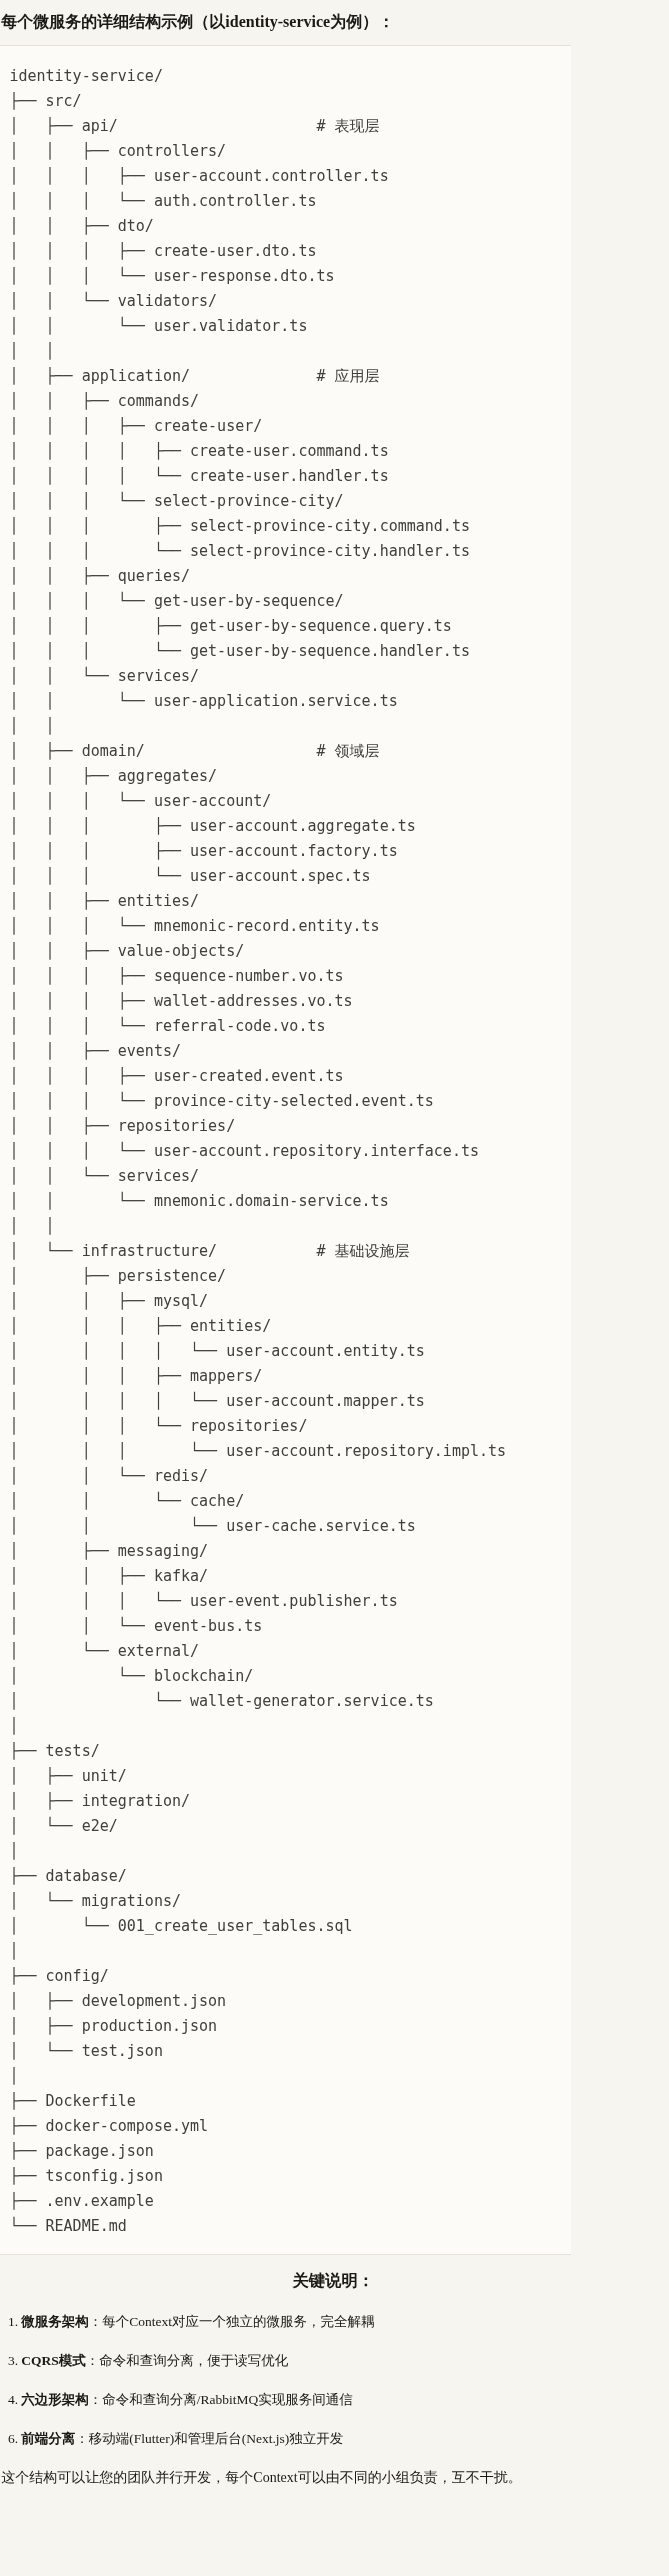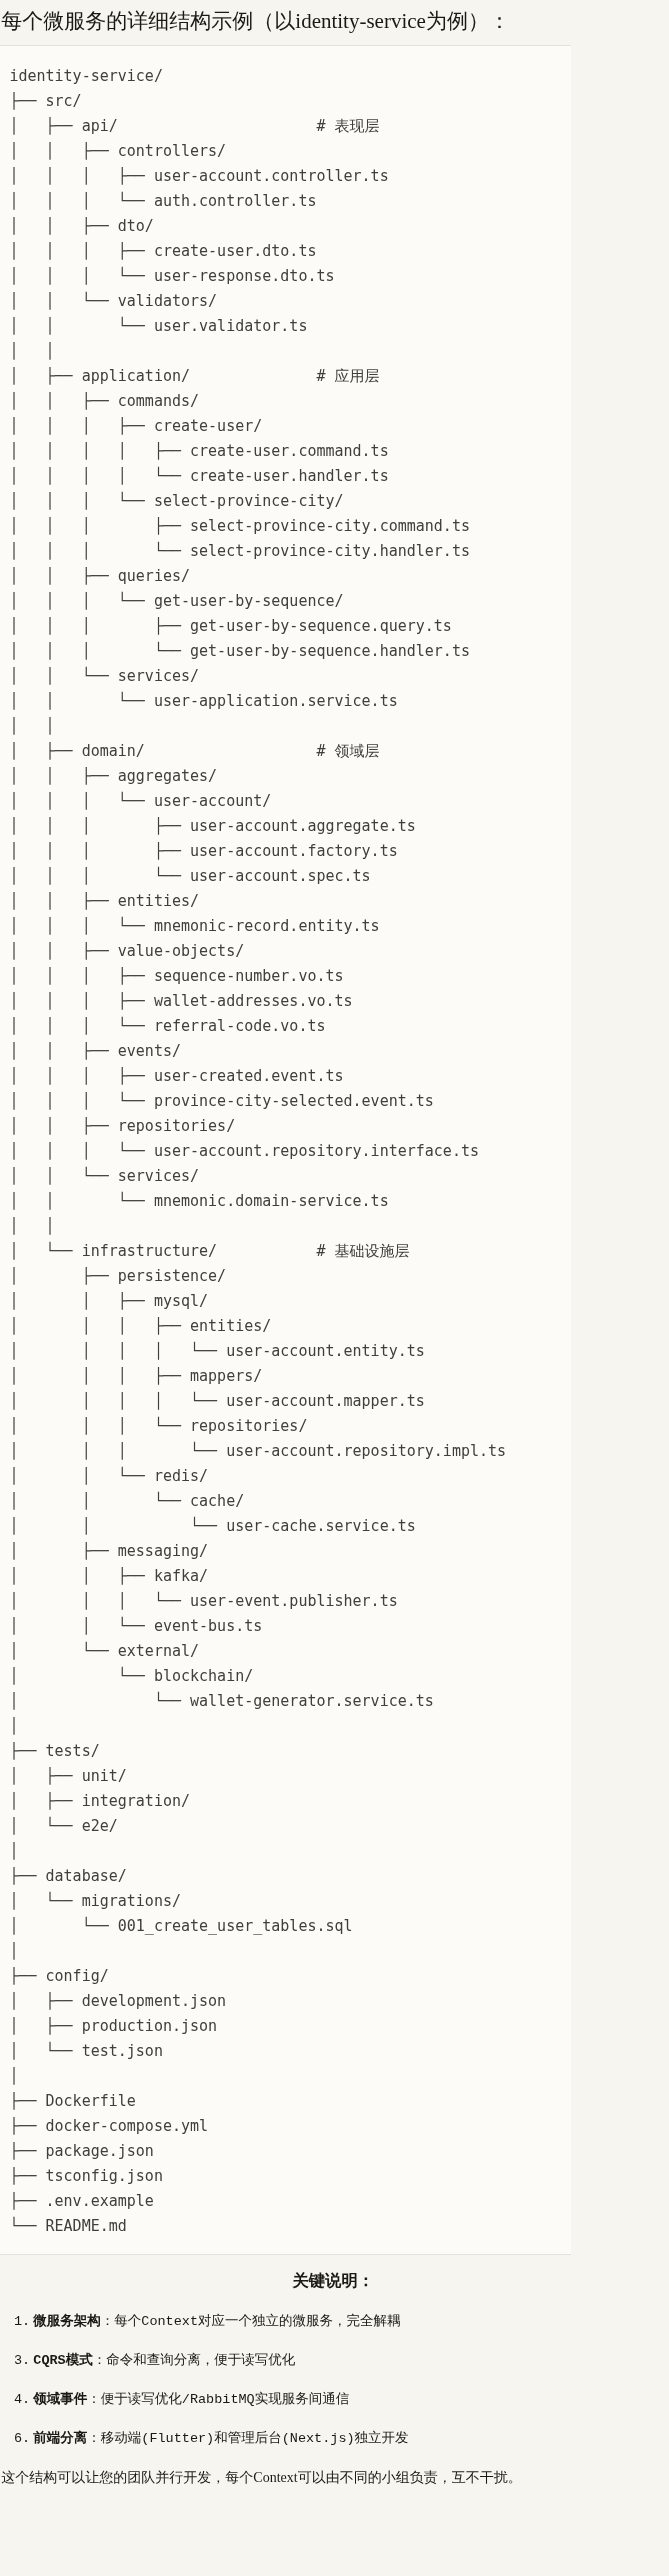--- a/index.html
+++ b/index.html
@@ -13,22 +13,22 @@
   html, body { margin: 0; padding: 0; }
   body {
     width: 669px;
     height: 2576px;
     overflow: hidden;
     background: var(--page-bg);
     color: var(--text);
     font-family: "Liberation Serif", serif;
   }
   .page-title {
-    font-size: 21px;
-    font-weight: 400;
+    font-size: 16px;
+    font-weight: 700;
     line-height: 25px;
     margin: 8.8px 6.3px 11.3px 1.3px;
     letter-spacing: 0;
   }
   .codeblock {
     background: var(--code-bg);
     border-top: 0.6px solid var(--border);
     border-bottom: 0.6px solid var(--border);
     padding: 17.5px 6.3px 15.6px 9.4px;
     width: 571px;
@@ -44,22 +44,21 @@
   .notes-title {
     font-size: 16.3px;
     font-weight: 700;
     line-height: 21px;
     margin: 15px 5px 0 2.5px;
     text-align: center;
   }
   .notes {
     list-style: none;
     margin: 21px 0 0 0;
-    padding: 0 0 0 14px;
-    font-family: Liberation Mono, monospace;
+    padding: 0 0 0 8px;
   }
   .note-item {
     font-size: 13.5px;
     line-height: 19px;
     margin: 0 0 20px 0;
   }
   .note-item .num { margin-right: 3.1px; }
   .note-item strong { font-weight: 700; }
   .closing {
     font-size: 14px;
@@ -165,21 +164,21 @@
 <h2 class="notes-title">关键说明：</h2>
 
 <div class="notes">
   <div class="note-item">
     <span class="num">1.</span><strong>微服务架构</strong><span>：每个Context对应一个独立的微服务，完全解耦</span>
   </div>
   <div class="note-item">
     <span class="num">3.</span><strong>CQRS模式</strong><span>：命令和查询分离，便于读写优化</span>
   </div>
   <div class="note-item">
-    <span class="num">4.</span><strong>领域事件</strong><span>：便于读写优化/RabbitMQ实现服务间通信</span>
+    <span class="num">4.</span><strong>六边形架构</strong><span>：命令和查询分离/RabbitMQ实现服务间通信</span>
   </div>
   <div class="note-item">
     <span class="num">6.</span><strong>前端分离</strong><span>：移动端(Flutter)和管理后台(Next.js)独立开发</span>
   </div>
 </div>
 
 <p class="closing">这个结构可以让您的团队并行开发，每个Context可以由不同的小组负责，互不干扰。</p>
 
 
 </body></html>

